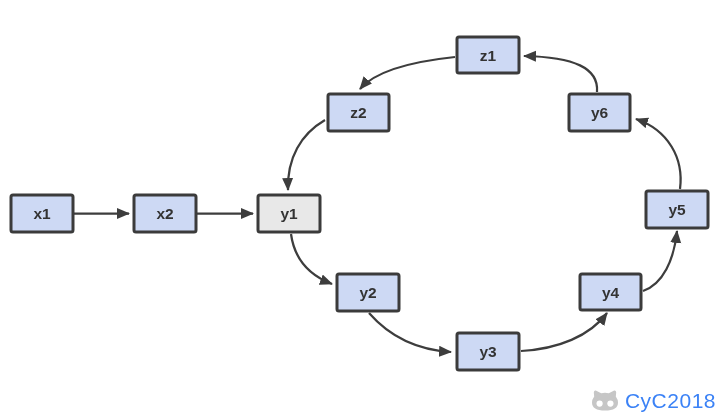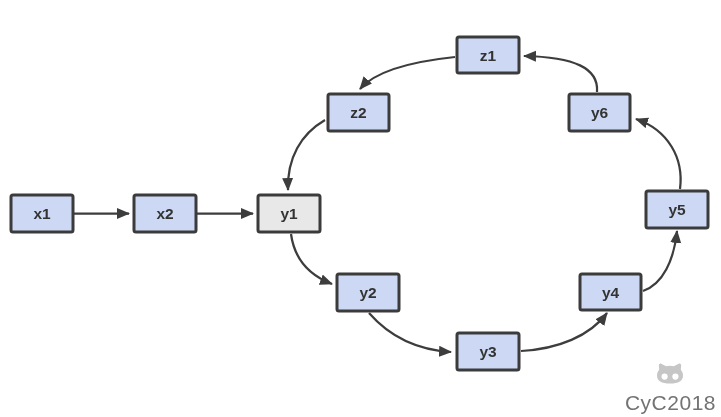--- a/index.html
+++ b/index.html
@@ -100,21 +100,21 @@
           <rect x="457" y="37" width="62" height="36" rx="2" ry="2" fill="#cdd9f4" stroke="#3b3b3b" stroke-width="3"></rect>
           <text x="488" y="60.5" text-anchor="middle" fill="#333333" class="node-label">z1</text>
         </g>
         <g>
           <rect x="328" y="94" width="61" height="37" rx="2" ry="2" fill="#cdd9f4" stroke="#3b3b3b" stroke-width="3"></rect>
           <text x="358.5" y="118" text-anchor="middle" fill="#333333" class="node-label">z2</text>
         </g>
       </g>
   </svg>
 
-  <div class="watermark" style="color: #737373; flex-direction: column;">
+  <div class="watermark" style="color: #3b82f6;">
     <svg class="wm-icon" width="28" height="25" viewBox="0 0 28 25" xmlns="http://www.w3.org/2000/svg">
       <path class="wm-shape" d="M4.8,2.6 L10.2,5.2 Q14,4.3 17.8,5.2 L23.2,2.6 Q25,2.2 25.2,4.4 L24.8,8.6 Q27,11.6 27,14.6 Q27,22.6 14,22.6 Q1,22.6 1,14.6 Q1,11.6 3.2,8.6 L2.8,4.4 Q3,2.2 4.8,2.6 Z" fill="#c6c6c6"></path>
       <circle cx="8.6" cy="15.6" r="3.1" fill="#ffffff"></circle>
       <circle cx="19.4" cy="15.6" r="3.1" fill="#ffffff"></circle>
     </svg>
     <span class="wm-text">CyC2018</span>
   </div>
 
 </div>
 

